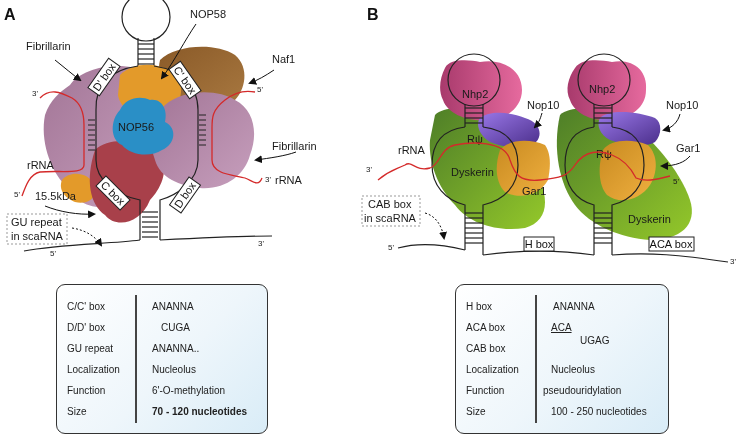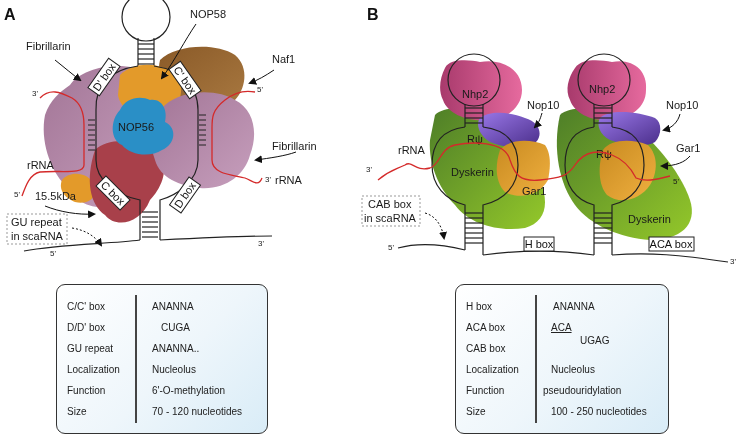--- a/index.html
+++ b/index.html
@@ -273,21 +273,21 @@
   <div>
     <span class="row" style="left:10px; top:79px;">Localization</span>
     <span class="row" style="left:95px; top:79px;">Nucleolus</span>
   </div>
   <div>
     <span class="row" style="left:10px; top:100px;">Function</span>
     <span class="row" style="left:95px; top:100px;">6'-O-methylation</span>
   </div>
   <div>
     <span class="row" style="left:10px; top:121px;">Size</span>
-    <span class="row" style="left:95px; top:121px;">70 - 120 nucleotides</span>
+    <span class="row" style="left:95px; top:121px;font-weight:bold;">70 - 120 nucleotides</span>
   </div>
 </div>
 
 <div class="info" style="left:455px; top:284px; width:212px; height:148px;">
   <div class="sep" style="left:79px; top:10px; height:128px;"></div>
   <div>
     <span class="row" style="left:10px; top:16px;">H box</span>
     <span class="row" style="left:81px; top:16px;margin-left:16px;">ANANNA</span>
   </div>
   <div>

